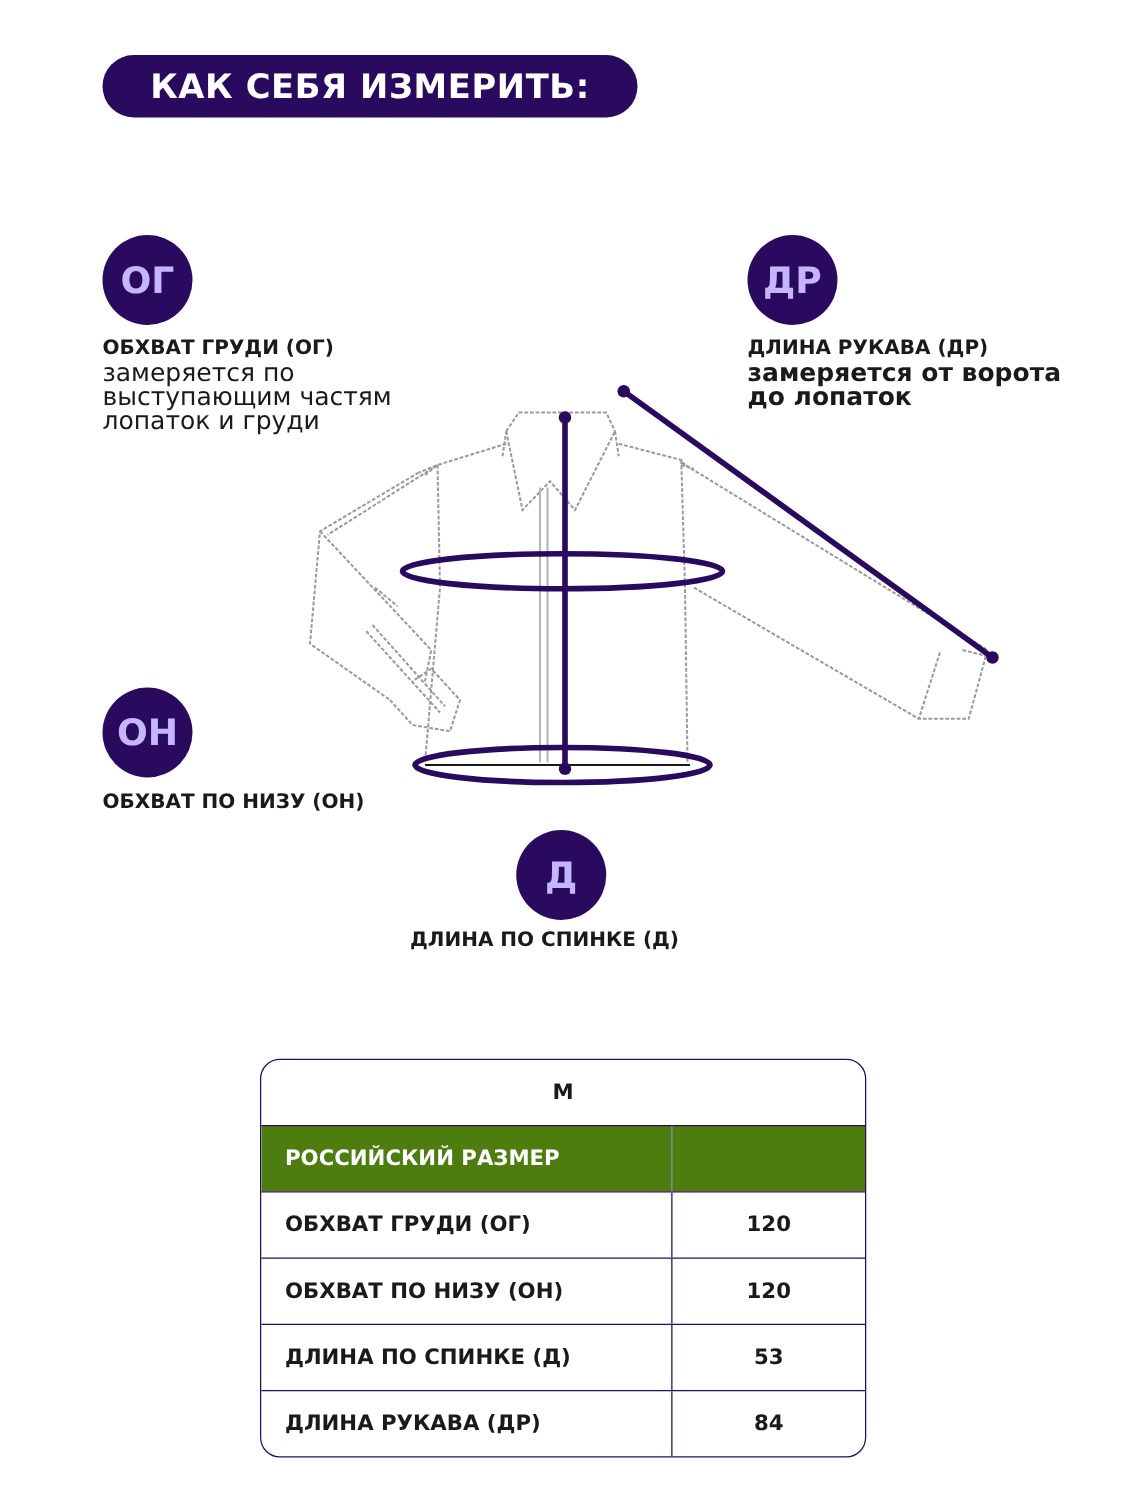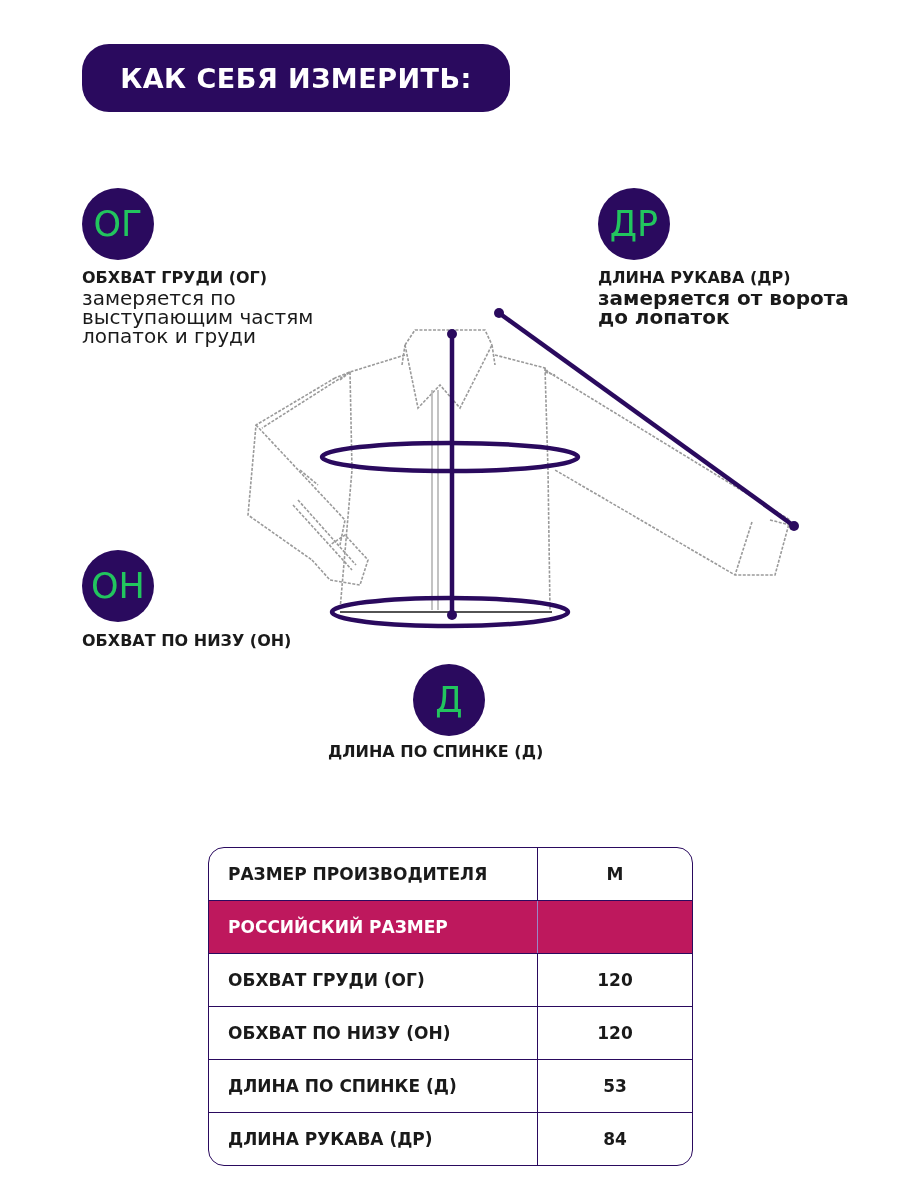--- a/index.html
+++ b/index.html
@@ -1,37 +1,37 @@
 <!DOCTYPE html>
 <html><head>
   <meta charset="utf-8">
   <style>
     html, body { margin: 0; padding: 0; background: #ffffff; }
     body { width: 900px; height: 1200px; position: relative; overflow: hidden;
            font-family: "DejaVu Sans", "Liberation Sans", sans-serif; color: #1a1a1a; }
-    .title-pill { position: absolute; left: 82px; top: 44px; width: 428px; height: 68px;
+    .title-pill { position: absolute; left: 82px; top: 44px; width: 428px; height: 50px;
                   background: #2a0a5e; border-radius: 27px; display: flex; align-items: center;
                   justify-content: center; color: #fff; font-weight: bold; font-size: 27px;
                   letter-spacing: 0.5px; }
     .badge { position: absolute; width: 72px; height: 72px; border-radius: 50%; background: #2a0a5e;
-             color: #22c55e; font-weight: normal; display: flex; align-items: center; justify-content: center;
-             font-size: 35px; }
+             color: #c4b5fd; font-weight: bold; display: flex; align-items: center; justify-content: center;
+             font-size: 29px; }
     .label { position: absolute; font-weight: bold; font-size: 16px; white-space: nowrap; color: #1a1a1a; }
     .desc { position: absolute; font-size: 20px; line-height: 19px; color: #1a1a1a; }
     .desc div { white-space: nowrap; }
     svg.diagram { position: absolute; left: 0; top: 0; }
     .size-table { position: absolute; left: 208px; top: 847px; width: 483px;
                   border: 1.5px solid #2a0a5e; border-radius: 16px; overflow: hidden; }
     .row { display: flex; height: 52px; border-top: 1.5px solid #2a0a5e; }
     .row:first-child { border-top: none; }
     .row .c1 { width: 329px; border-right: 1.5px solid #2a0a5e; display: flex; align-items: center;
                padding-left: 19px; box-sizing: border-box; font-weight: bold; font-size: 17px; }
     .row .c2 { flex: 1; display: flex; align-items: center; justify-content: center;
                font-weight: bold; font-size: 17px; }
-    .row.hl { background: #be185d; color: #fff; }
+    .row.hl { background: #4d7c0f; color: #fff; }
     .row.hl .c1 { border-right: 1.5px solid #9a86c8; }
   </style>
 </head>
 <body>
 
 <div class="title-pill">КАК СЕБЯ ИЗМЕРИТЬ:</div>
 
 <svg class="diagram" width="900" height="1200">
   <g stroke="#9a9a9a" stroke-width="1.6" fill="none" stroke-dasharray="3 1.5">
 
@@ -90,21 +90,20 @@
 </div>
 
 <div class="badge" style="left:82px; top:550px;">ОН</div>
 <div class="label" style="left:82px; top:631px;">ОБХВАТ ПО НИЗУ (ОН)</div>
 
 <div class="badge" style="left:413px; top:664px;">Д</div>
 <div class="label" style="left:328px; top:742px;">ДЛИНА ПО СПИНКЕ (Д)</div>
 
 <div class="size-table">
   <div class="row">
-    <div class="c1">РАЗМЕР ПРОИЗВОДИТЕЛЯ</div>
     <div class="c2">M</div>
   </div>
   <div class="row hl">
     <div class="c1">РОССИЙСКИЙ РАЗМЕР</div>
   </div>
   <div class="row">
     <div class="c1">ОБХВАТ ГРУДИ (ОГ)</div>
     <div class="c2">120</div>
   </div>
   <div class="row">

